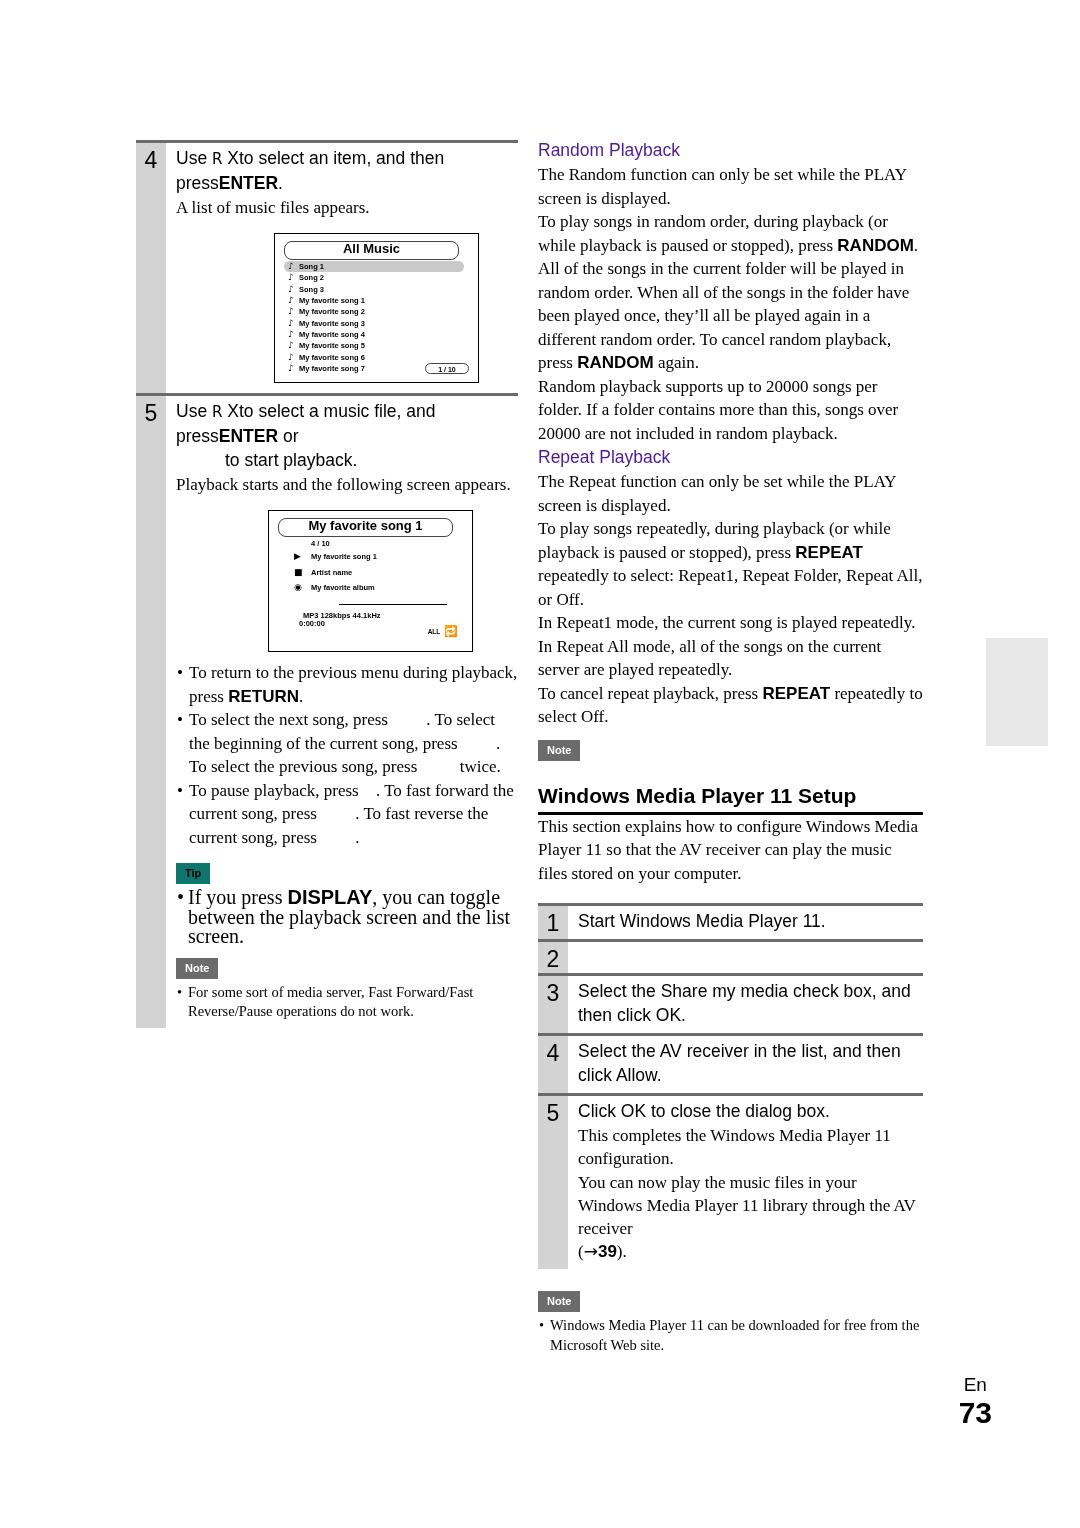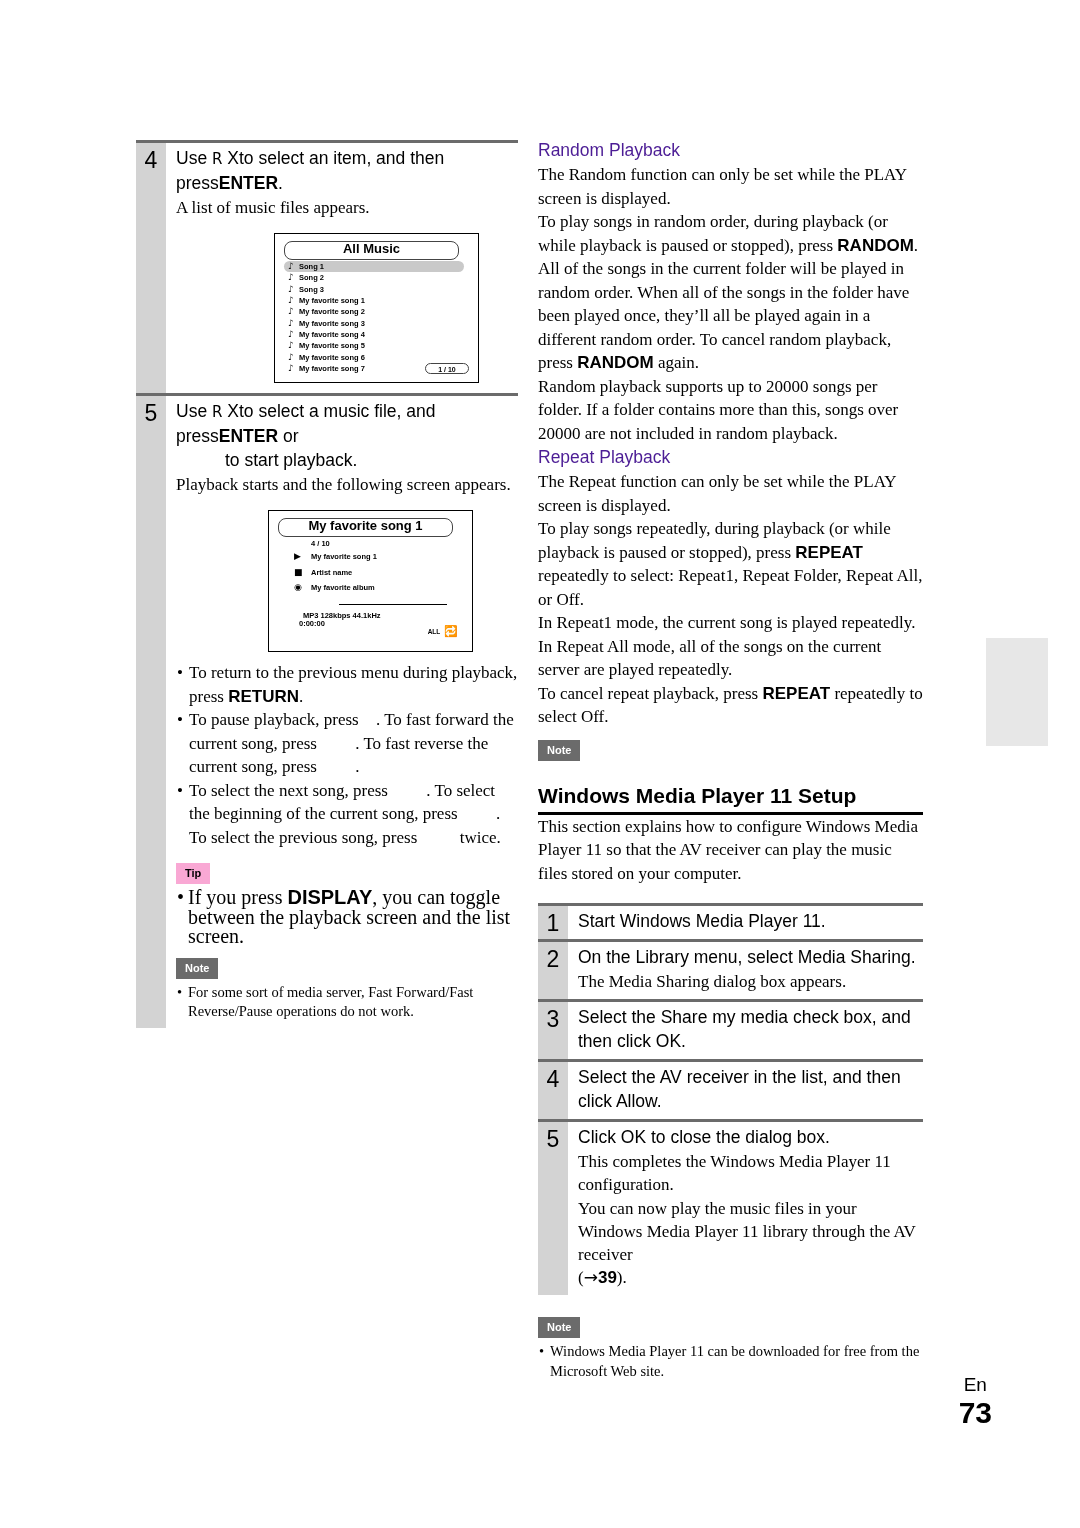--- a/index.html
+++ b/index.html
@@ -255,21 +255,21 @@
   
   .badge {
     display: inline-block;
     font-family: "Liberation Sans", "DejaVu Sans", sans-serif;
     font-size: 11px;
     font-weight: bold;
     padding: 2px 9px 3px 9px;
     line-height: 16px;
   }
   .badge.tip {
-    background: #f9a8d4;
+    background: #0f766e;
     color: #000;
     text-align: center;
   }
   .badge.note {
     background: #6b6b6b;
     color: #fff;
   }
   .notebox { margin-top: 11px; }
   .notebox ul.bullets { margin-top: 4px; }
   .notebox ul.bullets li {
@@ -423,22 +423,22 @@
           <div class="pl-bar"></div>
           <div class="pl-codec">MP3 128kbps 44.1kHz</div>
           <div class="pl-allrep">
               <span>ALL</span>
               <span class="repglyph">🔁</span>
             </div>
         </div>
 
         <ul class="bullets">
           <li><span>To return to the previous menu during playback, press </span><b class="kbd">RETURN</b><span>.</span></li>
+          <li><span>To select the next song, press </span><span class="blankglyph wide"></span><span>. To select the beginning of the current song, press </span><span class="blankglyph wide"></span><span>. To select the previous song, press </span><span class="blankglyph wide"></span><span> twice.</span></li>
           <li><span>To pause playback, press </span><span class="blankglyph narrow"></span><span>. To fast forward the current song, press </span><span class="blankglyph wide"></span><span>. To fast reverse the current song, press </span><span class="blankglyph wide"></span><span>.</span></li>
-          <li><span>To select the next song, press </span><span class="blankglyph wide"></span><span>. To select the beginning of the current song, press </span><span class="blankglyph wide"></span><span>. To select the previous song, press </span><span class="blankglyph wide"></span><span> twice.</span></li>
         </ul>
 
         <div class="tipbox">
           <span class="badge tip">Tip</span>
           <ul class="bullets">
             <li><span>If you press </span><b class="kbd">DISPLAY</b><span>, you can toggle between the playback screen and the list screen.</span></li>
           </ul>
         </div>
 
         <div class="notebox">
@@ -476,24 +476,20 @@
 
       <div class="step">
         <div class="num-col">1</div>
         <div class="step-body">
           <div class="step-head">Start Windows Media Player 11.</div>
         </div>
       </div>
 
       <div class="step">
         <div class="num-col">2</div>
-        <div class="step-body">
-          <div class="step-head">On the Library menu, select Media Sharing.</div>
-          <div class="step-sub">The Media Sharing dialog box appears.</div>
-        </div>
       </div>
 
       <div class="step">
         <div class="num-col">3</div>
         <div class="step-body">
           <div class="step-head">Select the Share my media check box, and then click OK.</div>
         </div>
       </div>
 
       <div class="step">

